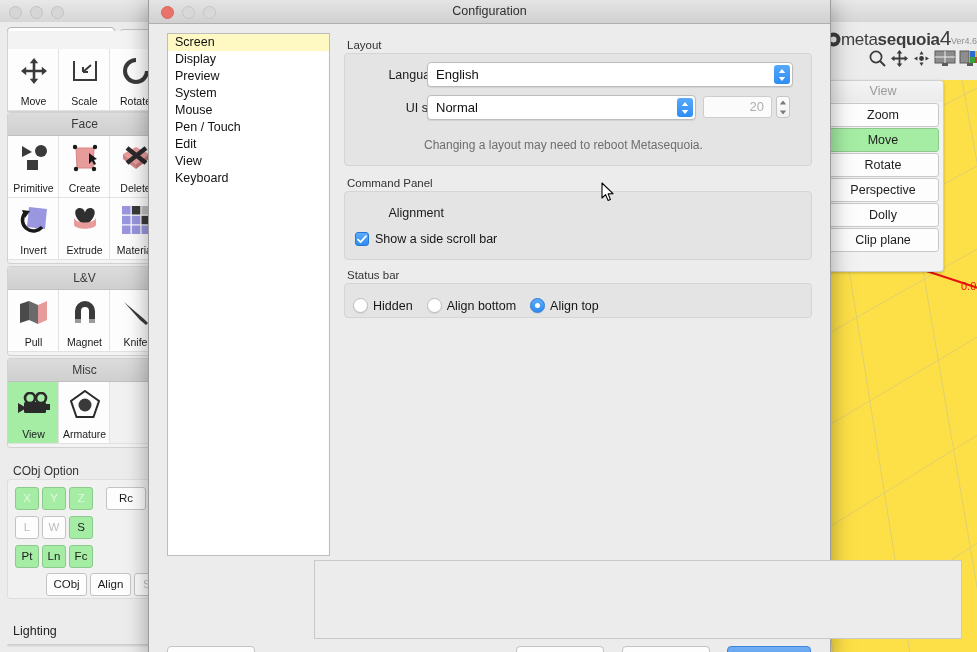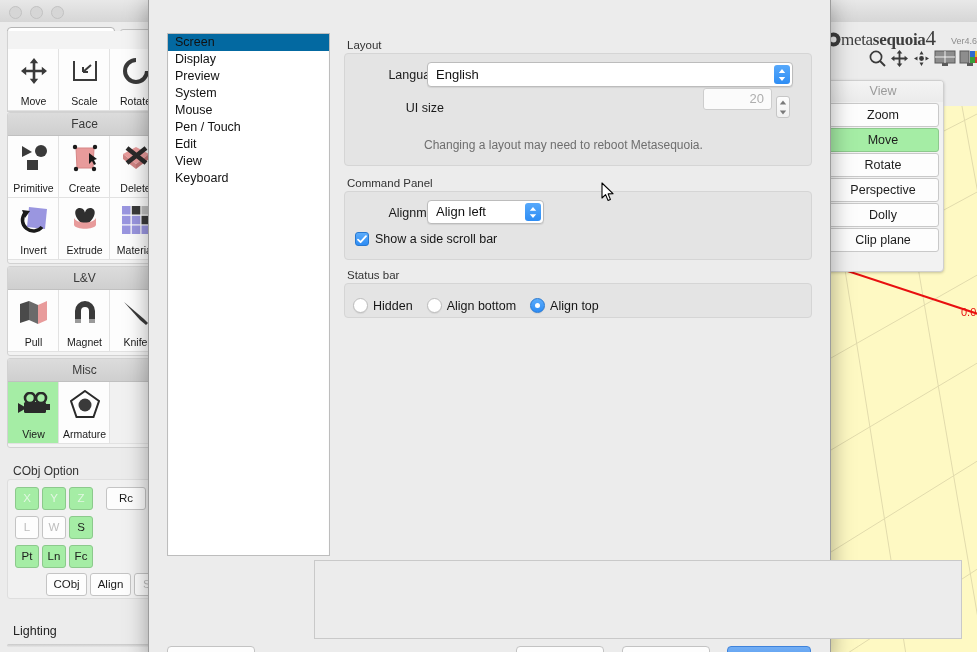--- a/index.html
+++ b/index.html
@@ -93,33 +93,33 @@
   .eo-btn.w2 { width: 40px; }
   .eo-btn.w3 { width: 41px; }
 
   #lighting-title { position: absolute; left: 13px; font-size: 12.5px; color: #222; }
   #lighting-rule { position: absolute; left: 7px; width: 152px; height: 3px;
                    background: linear-gradient(to bottom,#c9c9c9,#e6e6e6); border-radius: 2px; }
 
   
   #viewport {
     position: absolute; left: 820px; top: 80px; right: 0; bottom: 0;
-    background: #fef9c3; overflow: hidden; margin-top: 26px;
+    background: #fde047; overflow: hidden;
   }
   #viewport .grid { position: absolute; left: -60px; top: -60px; width: 320px; height: 700px; }
   .axis-label { position: absolute; color: #e81010; font-size: 11px;
                 font-family: "Liberation Sans", sans-serif; white-space: nowrap; }
 
   
   #brand-strip {
     position: absolute; left: 820px; top: 22px; right: 0; height: 58px;
     background: #ececec; overflow: hidden;
   }
   #brand-logo { position: absolute; left: 6px; top: 4px; font-size: 17px; color: #3d3d3d;
-                letter-spacing: -0.3px; white-space: nowrap; font-family: Liberation Serif, serif; }
+                letter-spacing: -0.3px; white-space: nowrap; }
   #brand-logo .lt { font-weight: normal; }
   #brand-logo .bd { font-weight: bold; }
   #brand-ver { position: absolute; left: 131px; top: 14px; font-size: 9px; color: #8d8d8d;
                white-space: nowrap; }
   #brand-icons { position: absolute; left: 48px; top: 27px; display: flex;
                  align-items: center; gap: 3px; }
 
   #view-panel {
     position: absolute; left: 822px; top: 80px; width: 120px; height: 190px;
     background: #f2f2f2; border: 1px solid #cfcfcf; border-radius: 4px;
@@ -162,21 +162,21 @@
   #dlg-sidebar {
     position: absolute; left: 18px; top: 33px; width: 161px; height: 521px;
     background: #ffffff; border: 1px solid #bdbdbd;
     box-shadow: inset 0 1px 2px rgba(0,0,0,0.06);
     overflow: hidden;
   }
   .side-item {
     height: 17px; line-height: 17px; padding-left: 7px;
     font-size: 12.5px; color: #121212; white-space: nowrap;
   }
-  .side-item.selected { background: #0369a1; }
+  .side-item.selected { background: #fef9c3; }
 
   .group-title {
     position: absolute; font-size: 11.5px; color: #333; white-space: nowrap;
   }
   .group-box {
     position: absolute; background: #e4e4e4;
     border: 1px solid #d5d5d5; border-radius: 4px;
   }
 
   .field-label {
@@ -564,20 +564,26 @@
         </div>
       </div>
 
       <div id="lighting-title" style="top:602px;">Lighting</div>
       <div id="lighting-rule" style="top:622px;"></div>
     </div>
   </div>
 
   <div id="dialog">
 
+    <div id="dlg-titlebar">
+      <div class="dlg-dot close"></div>
+      <div class="dlg-dot min"></div>
+      <div class="dlg-dot max"></div>
+      <div id="dlg-title">Configuration</div>
+    </div>
 
     <div id="dlg-sidebar">
       <div class="side-item selected">Screen</div>
       <div class="side-item">Display</div>
       <div class="side-item">Preview</div>
       <div class="side-item">System</div>
       <div class="side-item">Mouse</div>
       <div class="side-item">Pen / Touch</div>
       <div class="side-item">Edit</div>
       <div class="side-item">View</div>
@@ -591,43 +597,43 @@
     <div class="combo" style="left:278px; top:62px; width:366px; height:25px; line-height:25px;">
       <span class="ctext">English</span>
       <span class="cbtn">
         <svg width="10" height="16" viewBox="0 0 10 16">
             <path d="M5 2 L8.2 6 L1.8 6 Z M5 14 L1.8 10 L8.2 10 Z" fill="#ffffff"></path>
           </svg>
       </span>
     </div>
 
     <div class="field-label" style="left:185px; top:101px; width:110px;">UI size</div>
-    <div id="uisize-num" style="left:554px; top:88px; width:69px; height:22px;">20</div>
+    <div class="combo" style="left:278px; top:95px; width:269px; height:25px; line-height:25px;">
+      <span class="ctext">Normal</span>
+      <span class="cbtn">
+        <svg width="10" height="16" viewBox="0 0 10 16">
+            <path d="M5 2 L8.2 6 L1.8 6 Z M5 14 L1.8 10 L8.2 10 Z" fill="#ffffff"></path>
+          </svg>
+      </span>
+    </div>
+    <div id="uisize-num" style="left:554px; top:96px; width:69px; height:22px;">20</div>
     <div id="uisize-stepper" style="left:627px; top:96px;">
       <svg width="8" height="5" viewBox="0 0 8 5">
           <path d="M4 0.6 L7.2 4.4 L0.8 4.4 Z" fill="#7a7a7a"></path>
         </svg>
       <svg width="8" height="5" viewBox="0 0 8 5">
           <path d="M4 4.4 L0.8 0.6 L7.2 0.6 Z" fill="#7a7a7a"></path>
         </svg>
     </div>
     <div class="note-text" style="left:275px; top:138px;">Changing a layout may need to reboot Metasequoia.</div>
 
     <div class="group-title" style="left:198px; top:177px;">Command Panel</div>
     <div class="group-box" style="left:195px; top:191px; width:466px; height:67px;"></div>
 
     <div class="field-label" style="left:185px; top:206px; width:110px;">Alignment</div>
-    <div class="combo" style="left:278px; top:200px; width:117px; height:24px; line-height:24px;">
-      <span class="ctext">Align left</span>
-      <span class="cbtn">
-        <svg width="10" height="15" viewBox="0 0 10 15">
-            <path d="M5 2 L8.2 5.8 L1.8 5.8 Z M5 13 L1.8 9.2 L8.2 9.2 Z" fill="#ffffff"></path>
-          </svg>
-      </span>
-    </div>
 
     <div class="checkbox-row" style="left:206px; top:232px;">
       <span class="cb-box">
         <svg width="10" height="9" viewBox="0 0 10 9">
             <path d="M1 4.6 L3.6 7.2 L9 1.2" fill="none" stroke="#ffffff" stroke-width="1.8" stroke-linecap="round" stroke-linejoin="round"></path>
           </svg>
       </span>
       <span class="cb-label">Show a side scroll bar</span>
     </div>
 

